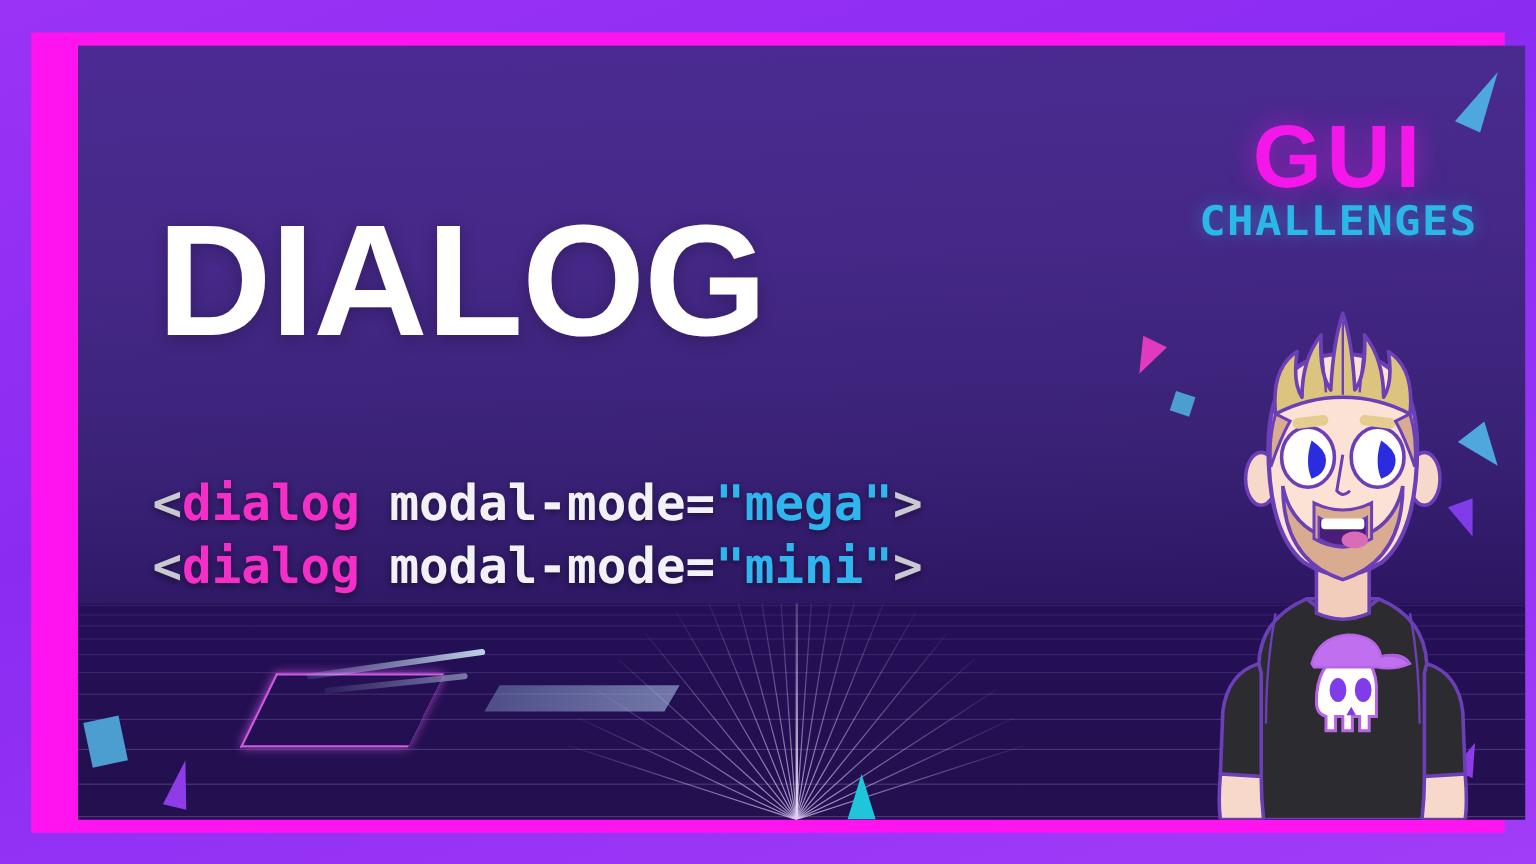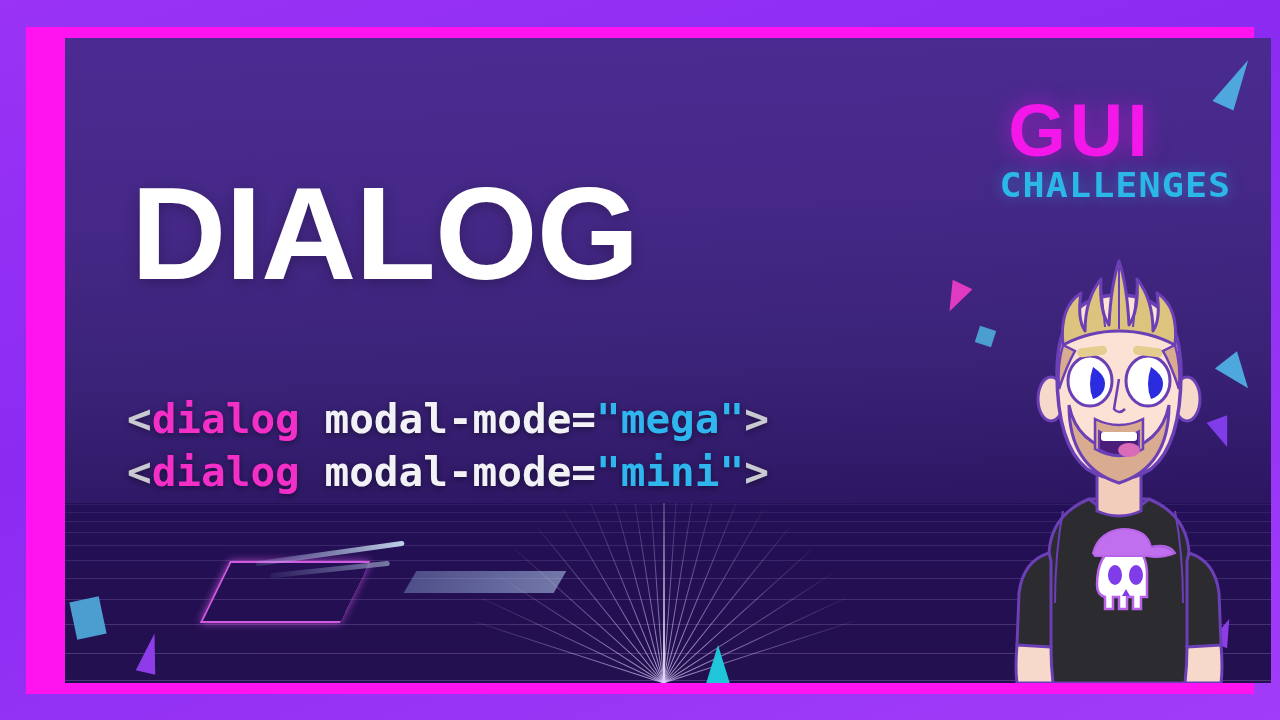--- a/index.html
+++ b/index.html
@@ -74,21 +74,21 @@
     position:absolute; left:62px; top:355px;
     font-family:"DejaVu Sans Mono","Liberation Mono", monospace;
     font-size:41px; line-height:1.30; font-weight:bold;
     white-space:pre; text-shadow:0 2px 6px rgba(0,0,0,.45);
   }
   .tok-punct { color:#c9c9d2; }
   .tok-tag   { color:#f42fc8; }
   .tok-attr  { color:#f2f2f6; }
   .tok-val   { color:#2fb6ef; }
   
-  #logo { position:absolute; right:48px; top:58px; text-align:left; }
+  #logo { position:absolute; right:48px; top:58px; text-align:center; }
   #logo-gui {
     font-size:74px; font-weight:bold; letter-spacing:4px;
     color:#f317e9; line-height:.95;
     text-shadow:0 0 22px rgba(243,23,233,.55);
   }
   #logo-challenges {
     margin-top:2px;
     font-size:34px; font-weight:bold; letter-spacing:1px;
     color:#2bb7e8; line-height:1;
     font-family:"DejaVu Sans Mono","Liberation Mono", monospace;

